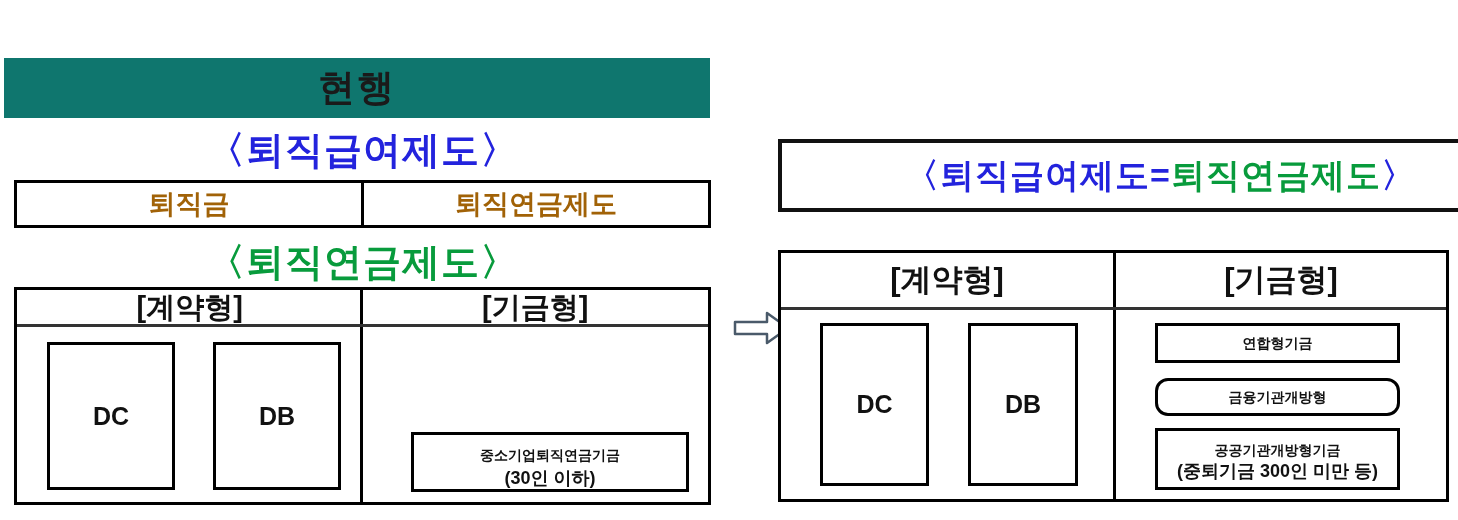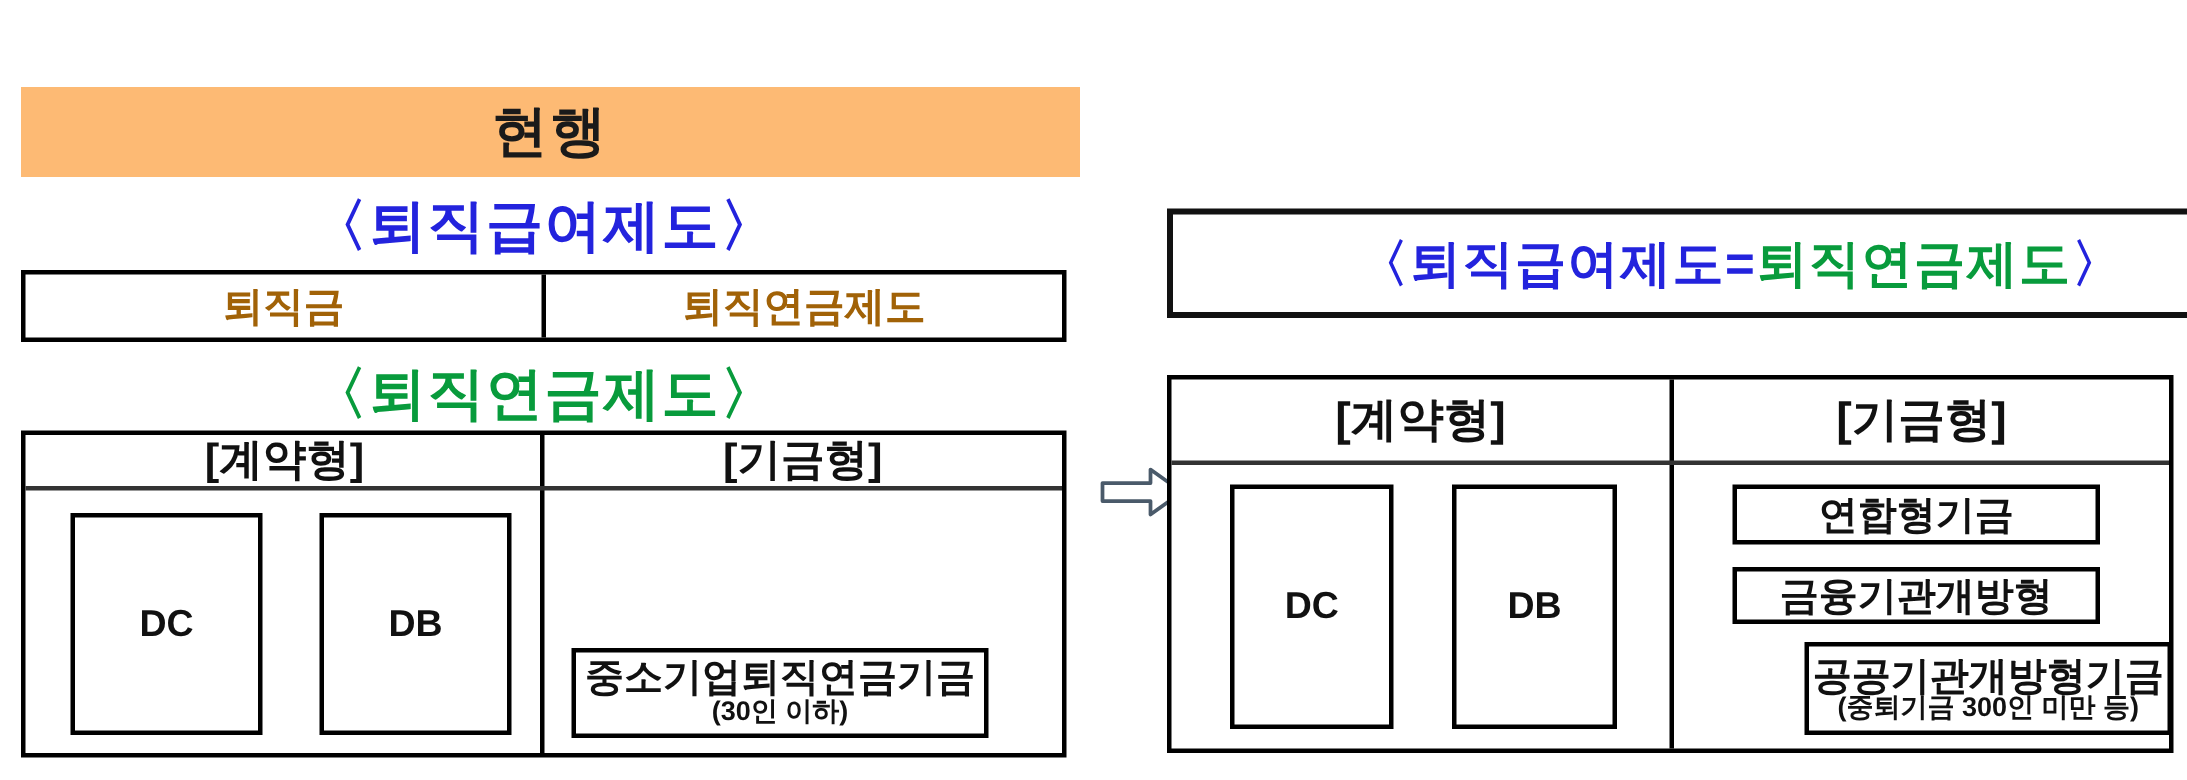--- a/index.html
+++ b/index.html
@@ -16,21 +16,21 @@
   
   .section-header {
     height: 60px;
     line-height: 60px;
     text-align: center;
     font-size: 37px;
     font-weight: bold;
     color: #1a1a1a;
     letter-spacing: 2px;
   }
-  #header-current { left: 14px; top: 58px; width: 706px; background: #fdba74; }
+  #header-current { left: 4px; top: 58px; width: 706px; background: #0f766e; }
   #header-agreement { left: 766px; top: 58px; width: 680px; background: #d9edf0; }
 
   
   .mid-title {
     width: 698px;
     text-align: center;
     font-size: 38px;
     font-weight: bold;
     letter-spacing: 1px;
   }
@@ -70,21 +70,21 @@
   .plan-box {
     position: absolute; border: 3px solid #000; background: #fff;
     display: flex; align-items: center; justify-content: center;
     font-size: 25px; font-weight: bold; color: #111;
   }
   .fund-box {
     position: absolute; border: 3px solid #000; background: #fff;
     display: flex; flex-direction: column; align-items: center; justify-content: center;
     font-weight: bold; color: #111;
   }
-  .fund-box .l1 { font-size: 26px; line-height: 25px; }
+  .fund-box .l1 { font-size: 14px; line-height: 25px; }
   .fund-box .l2 { font-size: 18px; line-height: 21px; }
   #fund-box-public .l2 { font-size: 18px; line-height: 17px; }
 
   
   #combined-box {
     left: 778px; top: 139px; width: 661px; height: 65px;
     border: 4px solid #111; background: #fff;
     display: flex; align-items: center; justify-content: center;
     font-size: 34px; font-weight: bold; letter-spacing: 1px; padding-left: 48px;
   }
@@ -112,21 +112,21 @@
 
   <div class="abs big-table" id="table2">
     <div class="v-divider" style="left: 343px;"></div>
     <div class="h-divider"></div>
     <div class="col-head" style="left: 0;">[계약형]</div>
     <div class="col-head" style="left: 50%;">[기금형]</div>
 
     <div class="plan-box" style="left: 30px; top: 52px; width: 122px; height: 142px;">DC</div>
     <div class="plan-box" style="left: 196px; top: 52px; width: 122px; height: 142px;">DB</div>
 
-    <div class="fund-box" style="left: 364px; top: 142px; width: 272px; height: 54px;">
+    <div class="fund-box" style="left: 394px; top: 142px; width: 272px; height: 54px; justify-content: flex-end;">
       <span class="l1">중소기업퇴직연금기금</span>
       <span class="l2">(30인 이하)</span>
     </div>
   </div>
 
   <div class="abs" id="arrow">
     <svg width="62" height="44" viewBox="0 0 62 44">
       <polygon points="4,16 36,16 36,7 57,22 36,37 36,28 4,28" fill="#ffffff" stroke="#4a5a6a" stroke-width="2.5" stroke-linejoin="round"></polygon>
     </svg>
   </div>
@@ -143,22 +143,22 @@
     <div class="h-divider"></div>
     <div class="col-head" style="left: 0; width: 332px;">[계약형]</div>
     <div class="col-head" style="left: 335px; right: 0;">[기금형]</div>
 
     <div class="plan-box" style="left: 39px; top: 70px; width: 103px; height: 157px;">DC</div>
     <div class="plan-box" style="left: 187px; top: 70px; width: 104px; height: 157px;">DB</div>
 
     <div class="fund-box" style="left: 374px; top: 70px; width: 239px; height: 34px;">
       <span class="l1">연합형기금</span>
     </div>
-    <div class="fund-box" style="left: 374px; top: 125px; width: 239px; height: 32px;">
+    <div class="fund-box" style="left: 374px; top: 125px; width: 239px; height: 32px; border-radius: 13px;">
       <span class="l1">금융기관개방형</span>
     </div>
-    <div class="fund-box" id="fund-box-public" style="left: 374px; top: 175px; width: 239px; height: 56px; margin-left: 48px;">
+    <div class="fund-box" id="fund-box-public" style="left: 374px; top: 175px; width: 239px; height: 56px;">
       <span class="l1">공공기관개방형기금</span>
       <span class="l2">(중퇴기금 300인 미만 등)</span>
     </div>
   </div>
 
 </div>
 
 </body></html>

